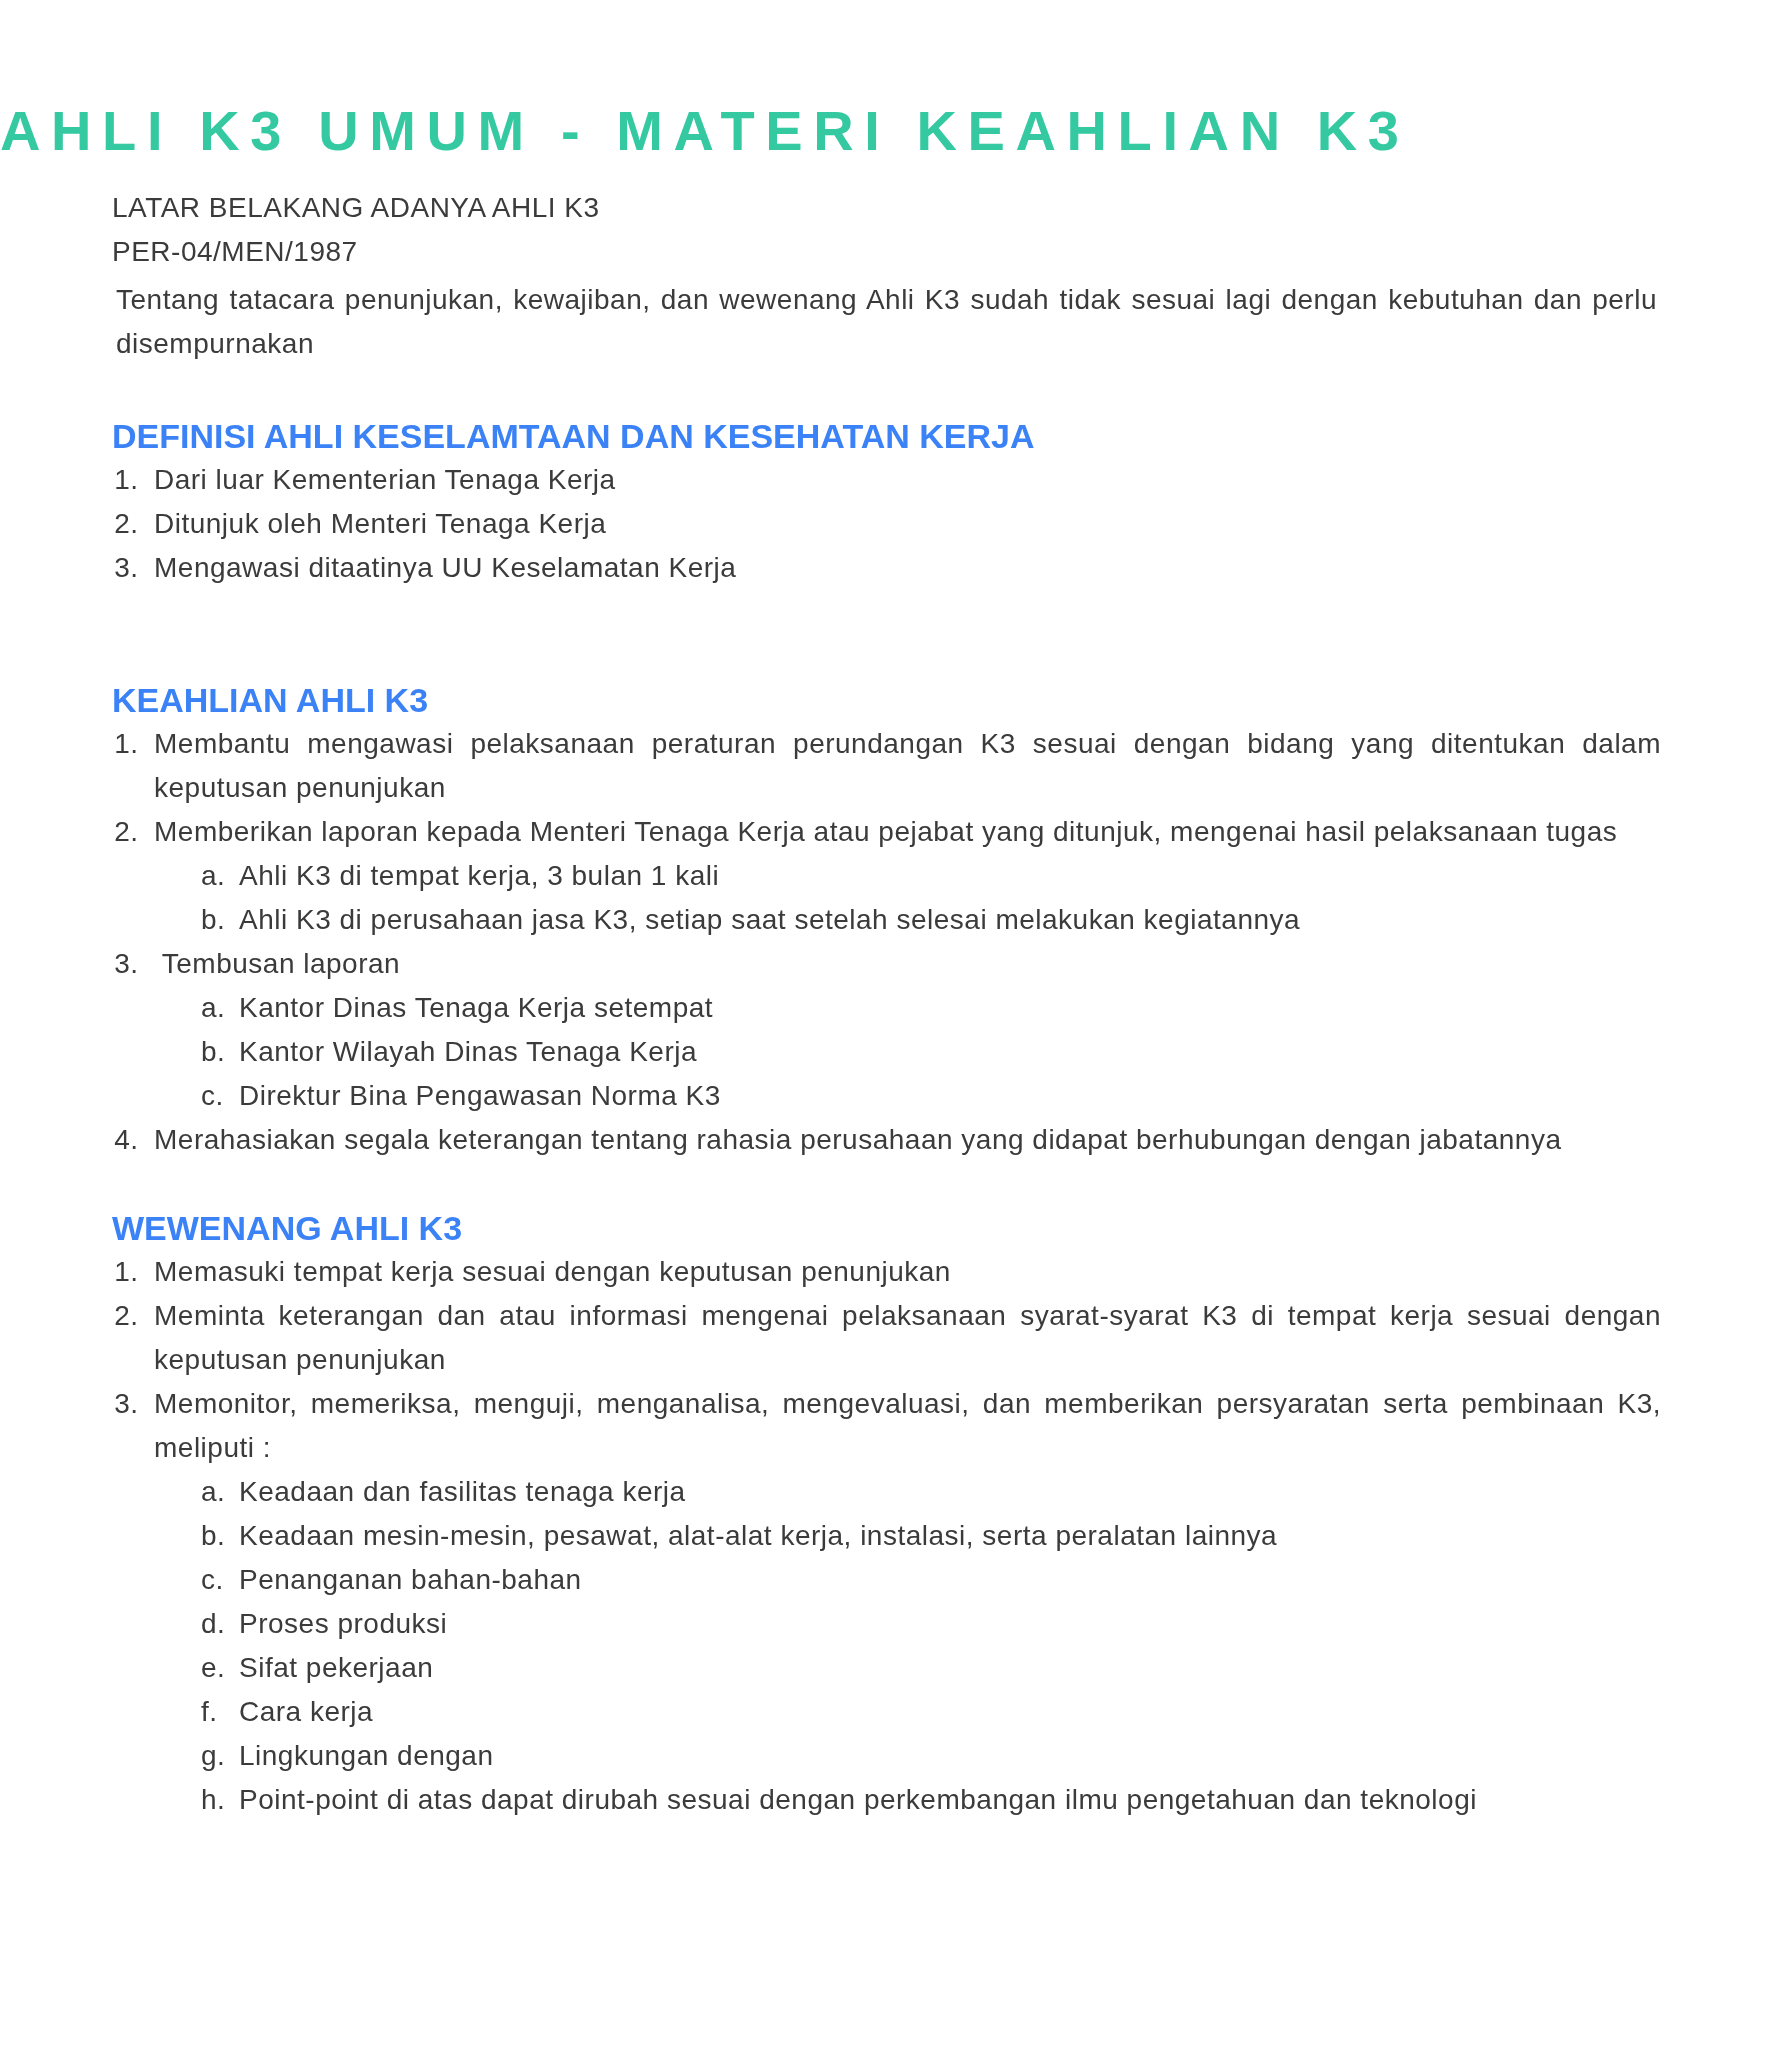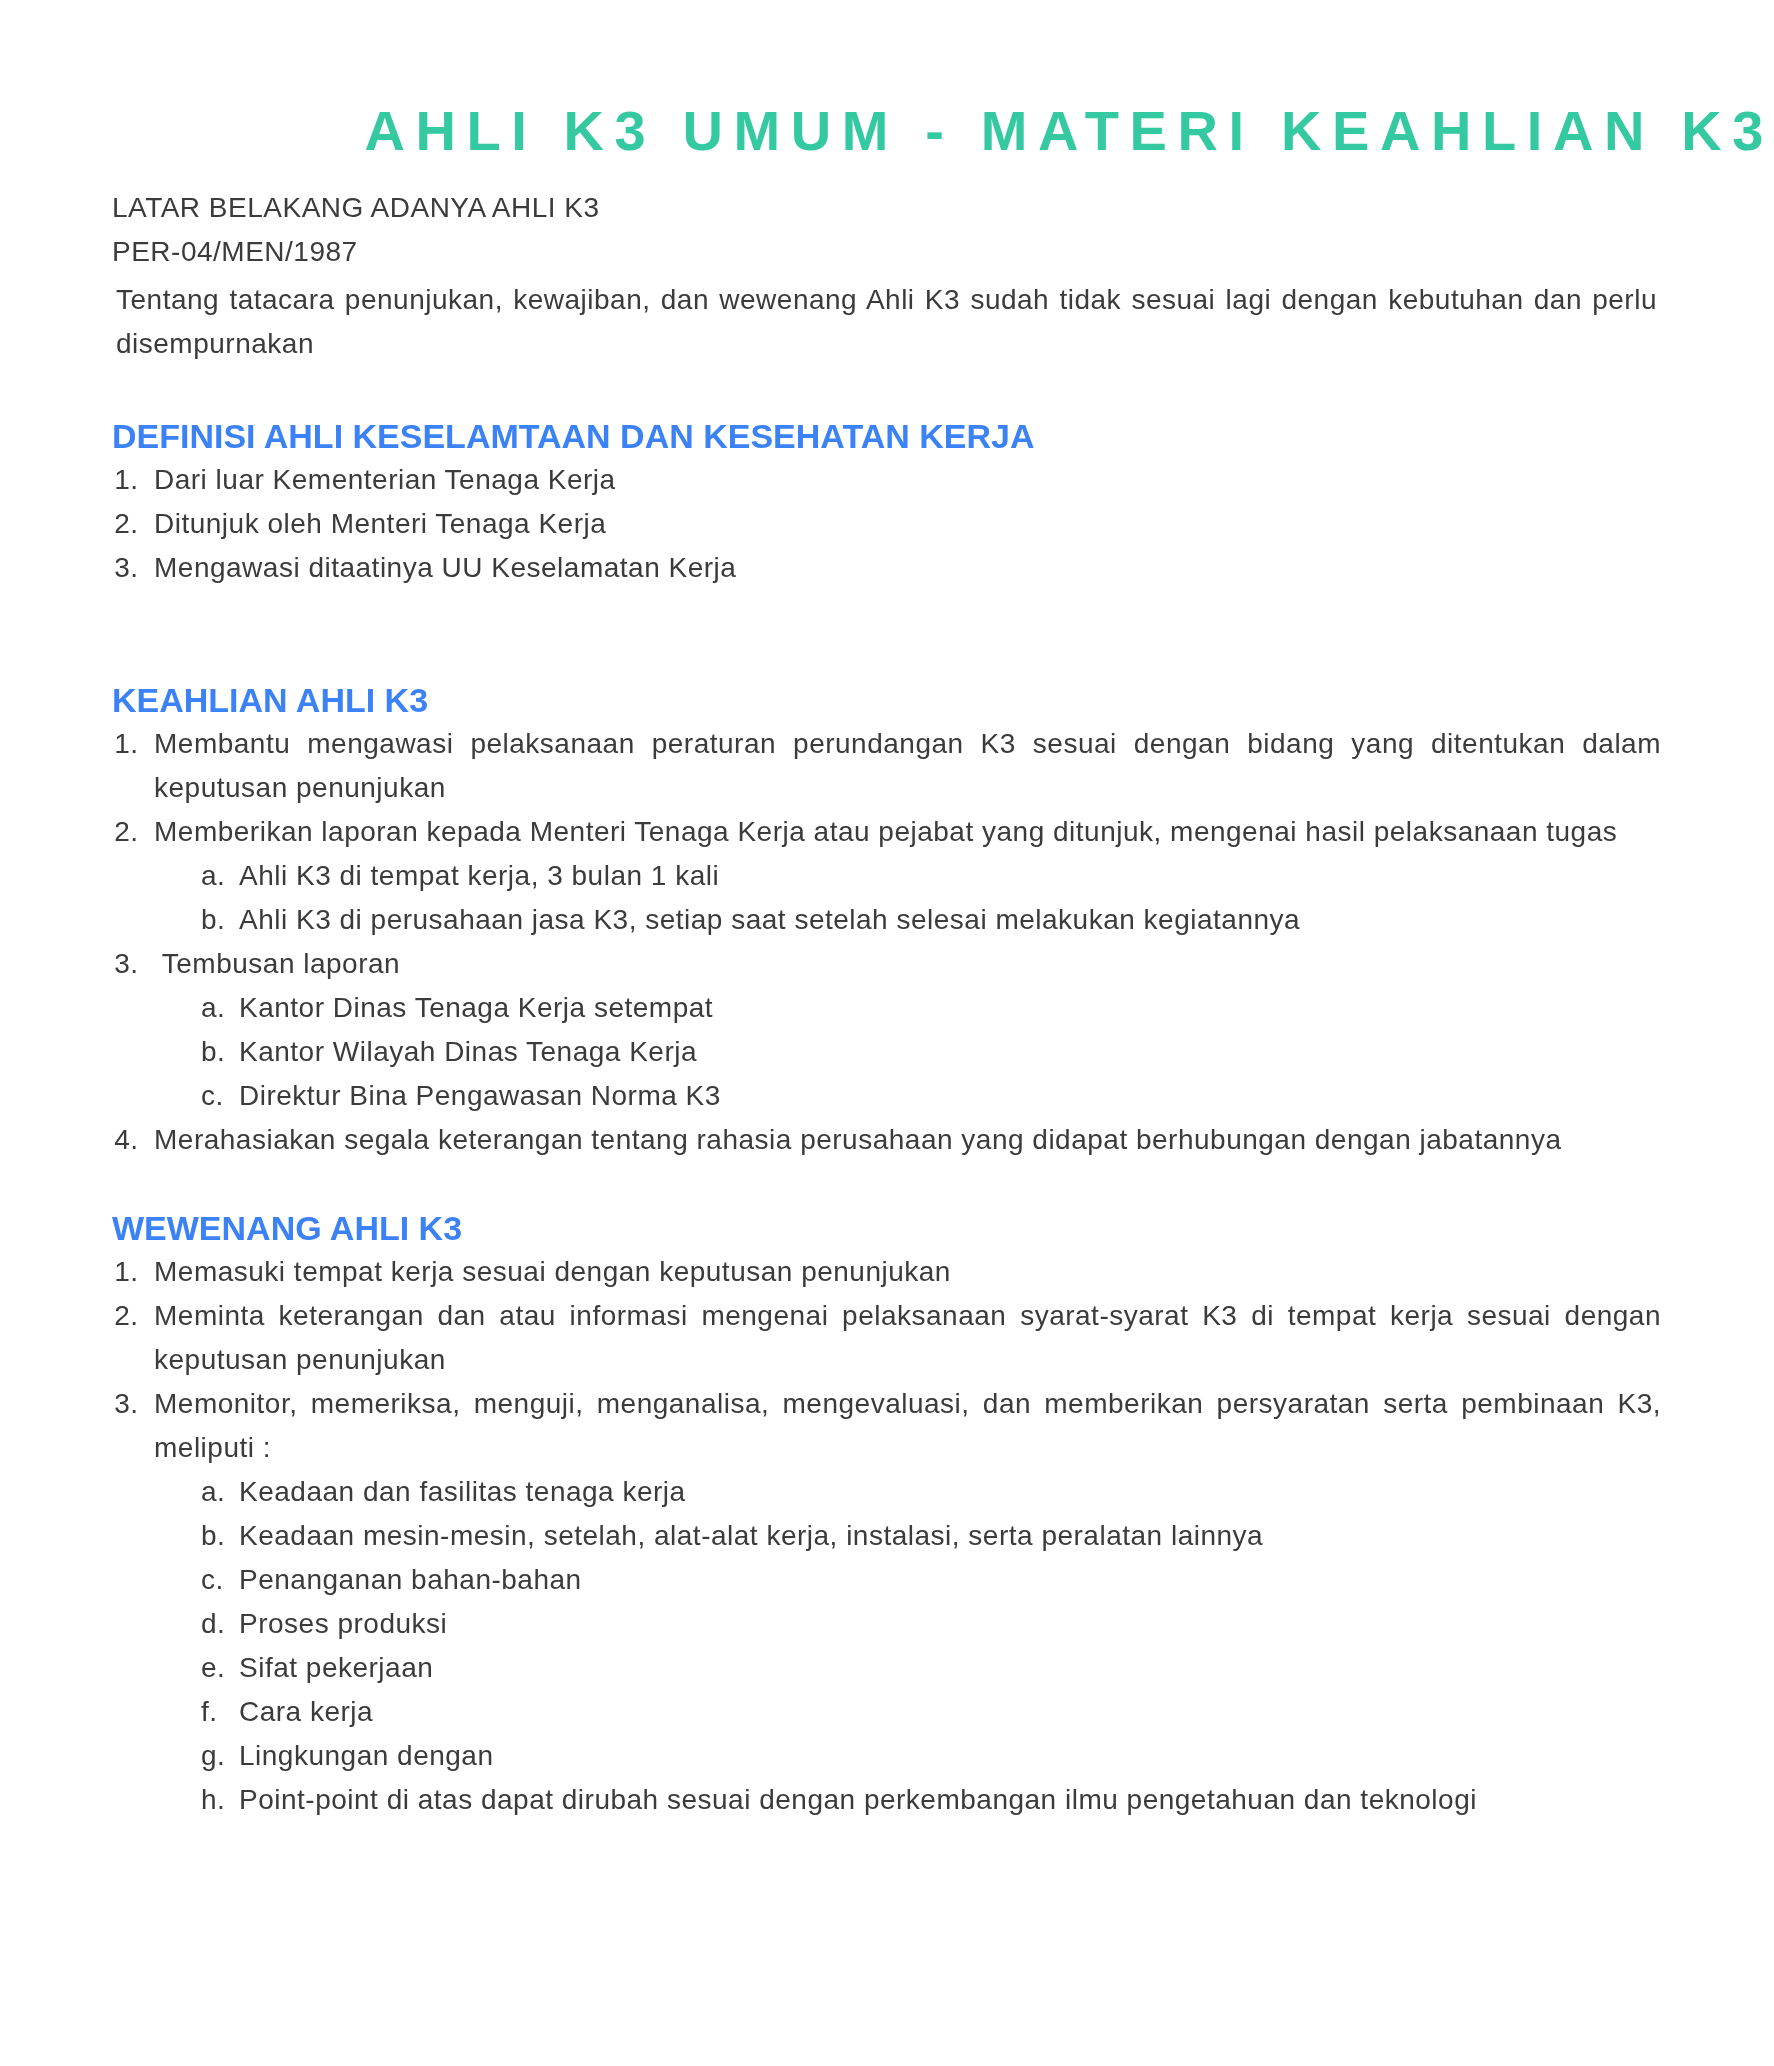--- a/index.html
+++ b/index.html
@@ -20,21 +20,21 @@
     left: 0;
     top: 0;
     width: 1774px;
     height: 2066px;
   }
   .title {
     position: absolute;
     left: 0;
     top: 59px;
     width: 1774px;
-    text-align: right;
+    text-align: left;
     font-size: 56px;
     line-height: 67px;
     font-weight: bold;
     letter-spacing: 10.6px;
     color: #35c9a2;
     white-space: nowrap;
   }
   .content {
     position: absolute;
     left: 112px;
@@ -219,21 +219,21 @@
             <span class="marker">3.</span>
             <span class="text">Memonitor, memeriksa, menguji, menganalisa, mengevaluasi, dan memberikan persyaratan serta pembinaan K3, meliputi :</span>
           </div>
           <ol class="alpha">
             <li class="sub">
               <span class="marker">a.</span>
               <span class="text">Keadaan dan fasilitas tenaga kerja</span>
             </li>
             <li class="sub">
               <span class="marker">b.</span>
-              <span class="text">Keadaan mesin-mesin, setelah, alat-alat kerja, instalasi, serta peralatan lainnya</span>
+              <span class="text">Keadaan mesin-mesin, pesawat, alat-alat kerja, instalasi, serta peralatan lainnya</span>
             </li>
             <li class="sub">
               <span class="marker">c.</span>
               <span class="text">Penanganan bahan-bahan</span>
             </li>
             <li class="sub">
               <span class="marker">d.</span>
               <span class="text">Proses produksi</span>
             </li>
             <li class="sub">

